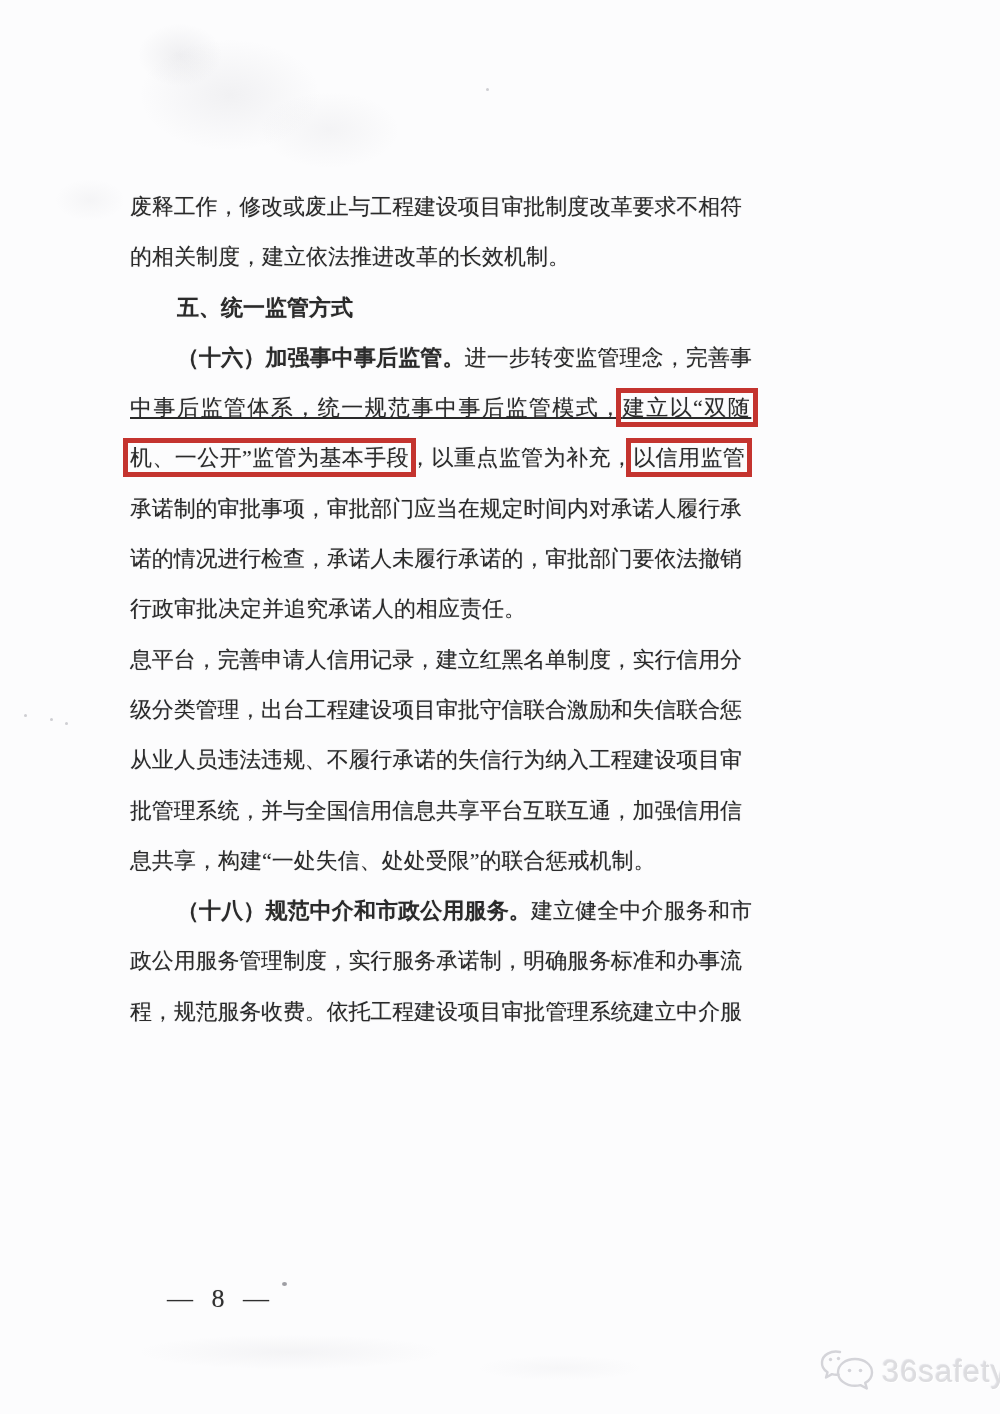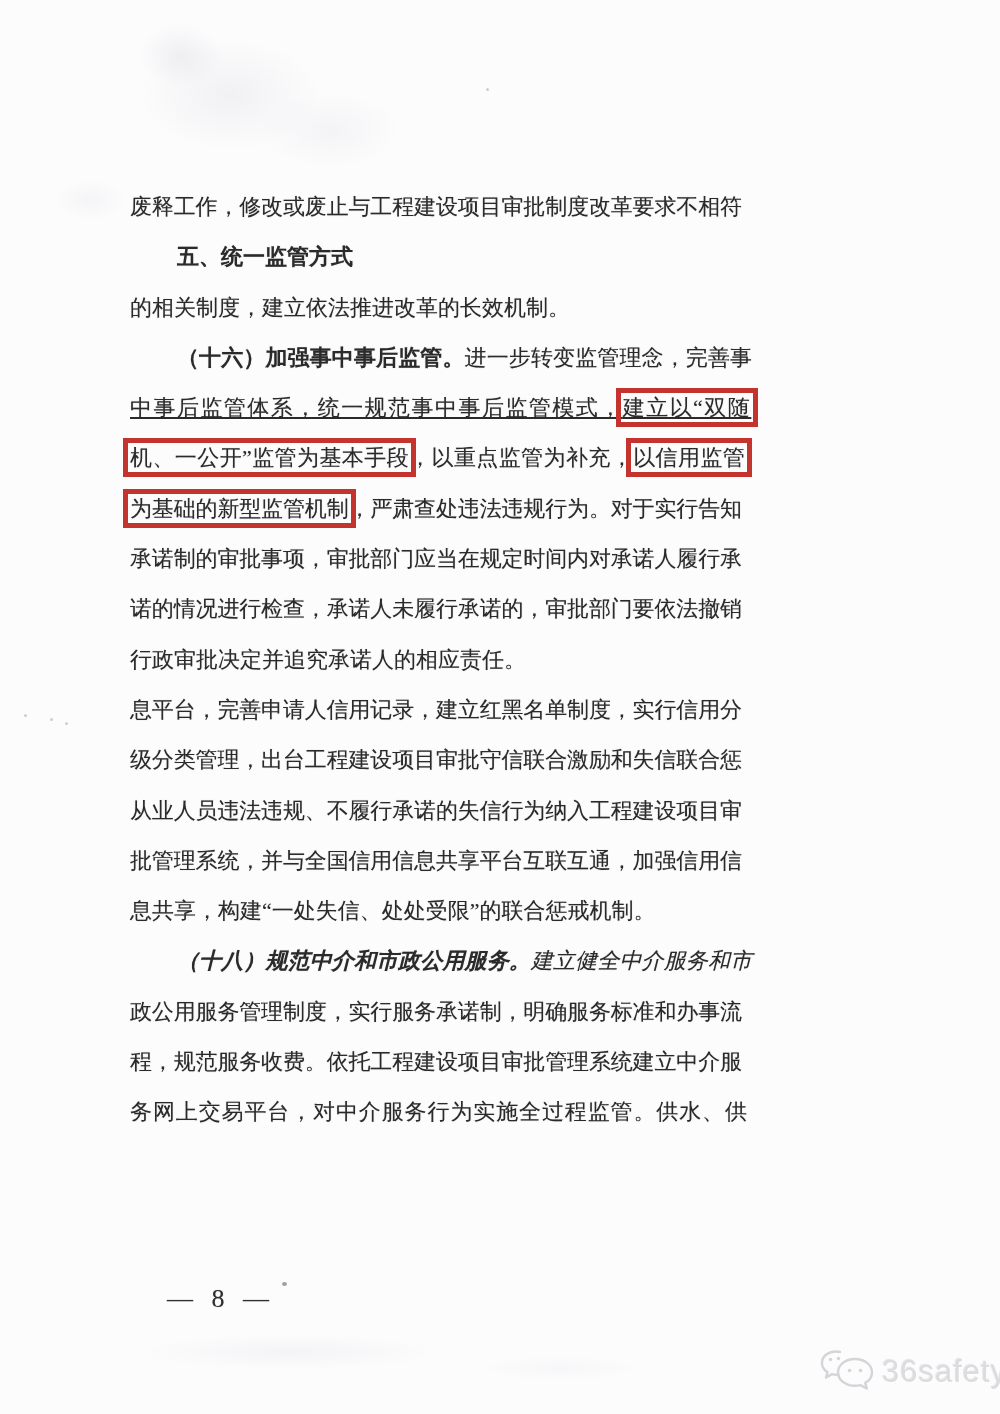--- a/index.html
+++ b/index.html
@@ -74,38 +74,36 @@
   .speck { position: absolute; border-radius: 50%; background: rgba(80,80,90,0.55); }
   .speck.faint { background: rgba(100,100,112,0.3); }
 </style>
 </head>
 <body>
 
 <div class="page">
 
   <div class="textflow">
       <div class="line" style="letter-spacing: -0.148148px;"><span class="seg">废释工作，修改或废止与工程建设项目审批制度改革要求不相符</span></div>
+      <div class="line"><span class="seg">的相关制度，建立依法推进改革的长效机制。</span></div>
       <div class="line indent heading"><span class="seg bold">五、统一监管方式</span></div>
-      <div class="line"><span class="seg">的相关制度，建立依法推进改革的长效机制。</span></div>
       <div class="line indent" style="letter-spacing: 0.12px;"><span class="seg bold">（十六）加强事中事后监管。</span><span class="seg">进一步转变监管理念，完善事</span></div>
       <div class="line" style="letter-spacing: 1.46214px; text-decoration: underline;"><span class="seg">中事后监管体系，统一规范事中事后监管模式，</span><span class="seg redbox">建立以“双随</span></div>
       <div class="line" style="letter-spacing: 0.407986px;"><span class="seg redbox">机、一公开”监管为基本手段</span><span class="seg">，以重点监管为补充，</span><span class="seg redbox">以信用监管</span></div>
-      <div class="line" style="letter-spacing: -0.148148px;"><span class="seg redbox">为基础的新型监管机制</span><span class="seg">，严肃查处违法违规行为。对于实行告知</span></div>
       <div class="line" style="letter-spacing: -0.148148px;"><span class="seg">承诺制的审批事项，审批部门应当在规定时间内对承诺人履行承</span></div>
       <div class="line" style="letter-spacing: -0.148148px;"><span class="seg">诺的情况进行检查，承诺人未履行承诺的，审批部门要依法撤销</span></div>
       <div class="line"><span class="seg">行政审批决定并追究承诺人的相应责任。</span></div>
       <div class="line" style="letter-spacing: -0.148148px;"><span class="seg">息平台，完善申请人信用记录，建立红黑名单制度，实行信用分</span></div>
       <div class="line" style="letter-spacing: -0.148148px;"><span class="seg">级分类管理，出台工程建设项目审批守信联合激励和失信联合惩</span></div>
       <div class="line" style="letter-spacing: -0.148148px;"><span class="seg">从业人员违法违规、不履行承诺的失信行为纳入工程建设项目审</span></div>
       <div class="line" style="letter-spacing: -0.148148px;"><span class="seg">批管理系统，并与全国信用信息共享平台互联互通，加强信用信</span></div>
       <div class="line"><span class="seg">息共享，构建“一处失信、处处受限”的联合惩戒机制。</span></div>
-      <div class="line indent" style="letter-spacing: 0.12px; font-style: italic;"><span class="seg bold">（十八）规范中介和市政公用服务。</span><span class="seg">建立健全中介服务和市</span></div>
+      <div class="line indent" style="letter-spacing: 0.12px;"><span class="seg bold">（十八）规范中介和市政公用服务。</span><span class="seg">建立健全中介服务和市</span></div>
       <div class="line" style="letter-spacing: -0.148148px;"><span class="seg">政公用服务管理制度，实行服务承诺制，明确服务标准和办事流</span></div>
       <div class="line" style="letter-spacing: -0.148148px;"><span class="seg">程，规范服务收费。依托工程建设项目审批管理系统建立中介服</span></div>
-      <div class="line" style="letter-spacing: 0.884615px;"><span class="seg">务网上交易平台，对中介服务行为实施全过程监管。供水、供</span></div>
     </div>
 
   <div class="page-number">— 8 —</div>
 
   <div class="speck faint" style="left:486px; top:88px;  width:3px; height:3px;"></div>
   <div class="speck" style="left:282px; top:1282px; width:5px; height:4px;"></div>
   <div class="speck faint" style="left:24px;  top:714px; width:3px; height:3px;"></div>
   <div class="speck faint" style="left:50px;  top:718px; width:3px; height:3px;"></div>
   <div class="speck faint" style="left:65px;  top:722px; width:3px; height:3px;"></div>
 

